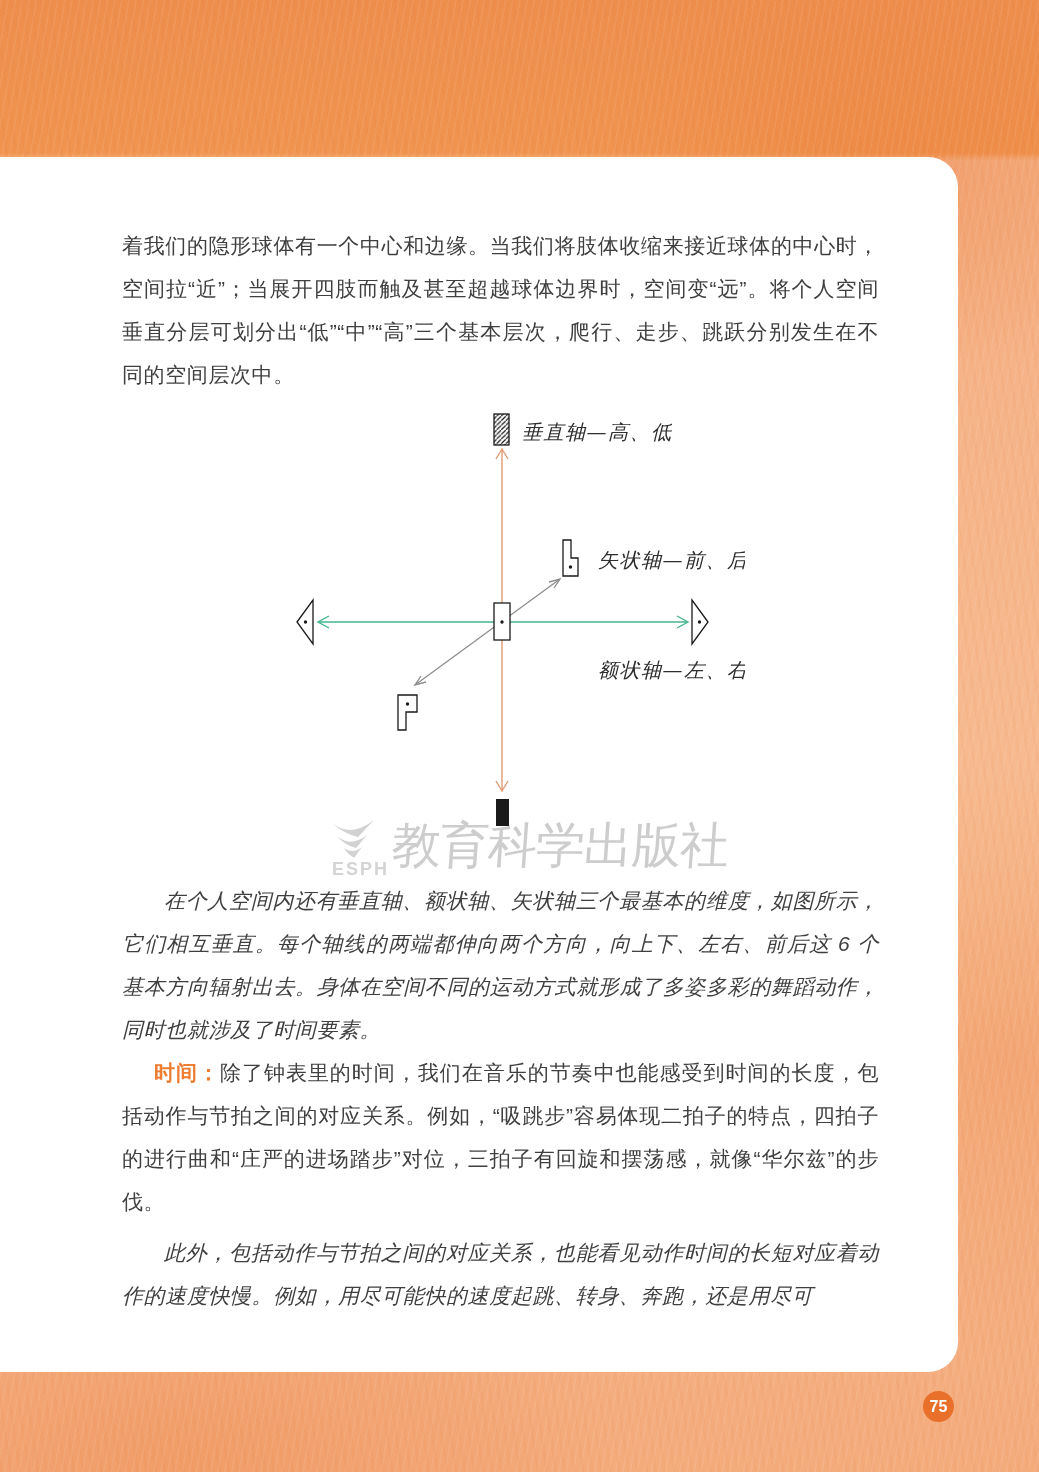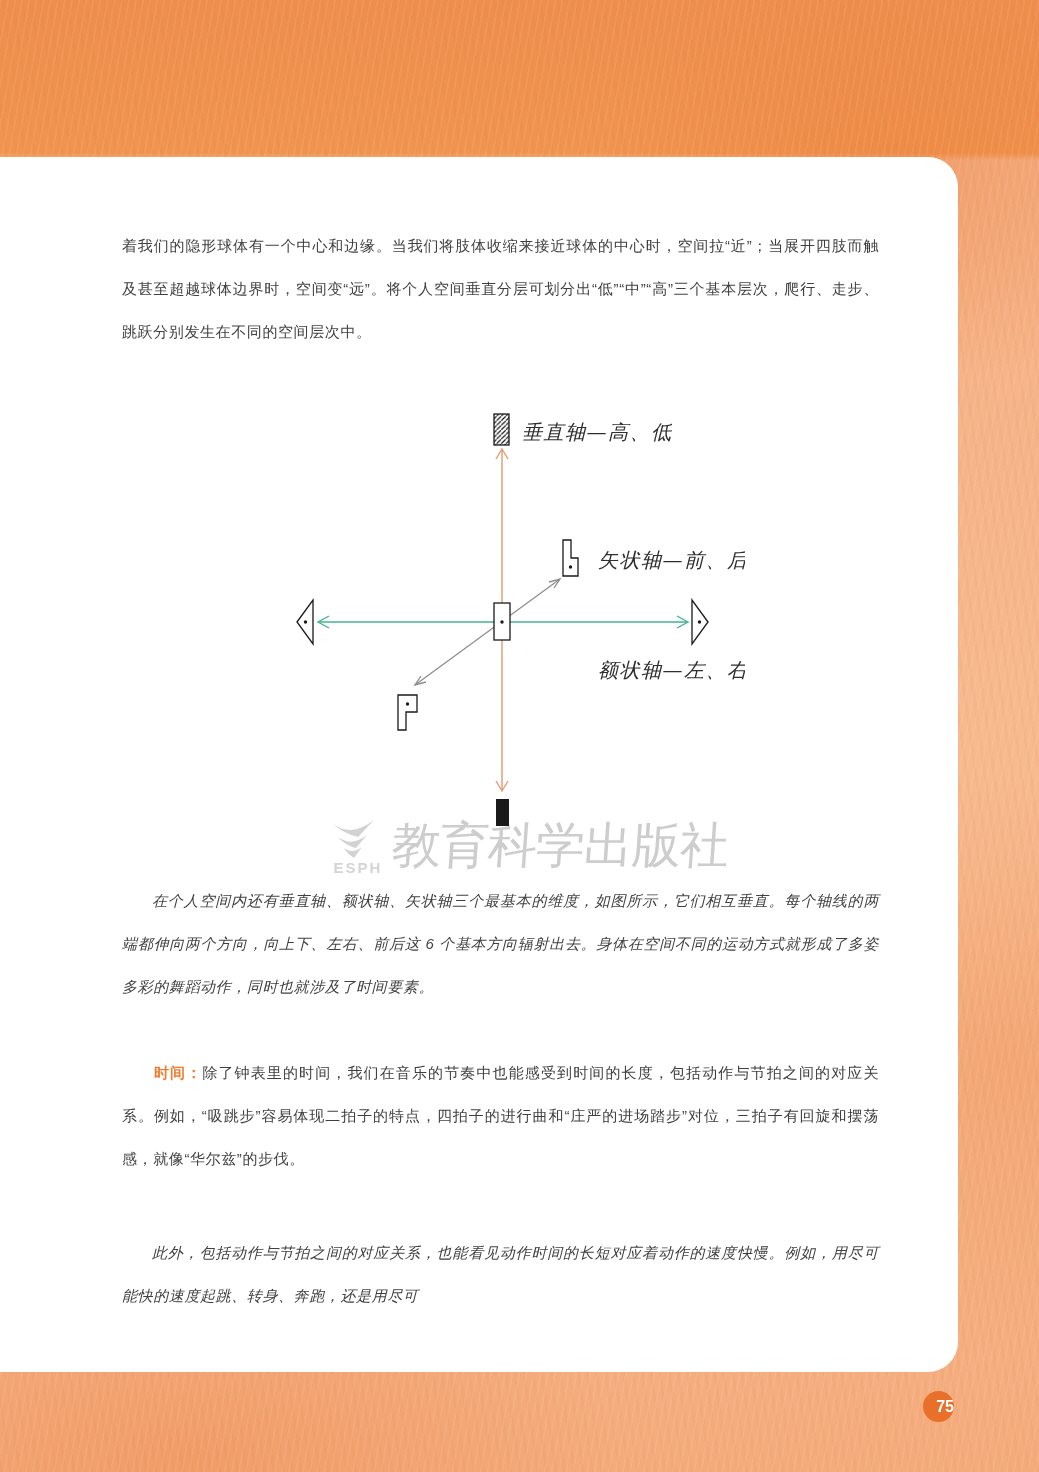--- a/index.html
+++ b/index.html
@@ -13,51 +13,51 @@
       radial-gradient(520px 420px at 97% 72%, rgba(240,148,92,0.45), rgba(240,148,92,0) 72%),
       radial-gradient(620px 320px at 18% 99%, rgba(236,134,72,0.40), rgba(236,134,72,0) 70%),
       linear-gradient(180deg,#ee8e4d 0%, #f0944f 10.4%, #f5b084 10.9%, #f7bb90 58%, #f4ab7c 100%);
   }
   .panel{
     position:absolute;left:0;top:157px;width:958px;height:1215px;
     background:#ffffff;border-radius:0 30px 30px 0;
   }
   .para{
     position:absolute;left:122px;width:757px;
-    font-size:15px;line-height:43px;letter-spacing:0.6px;
+    font-size:21px;line-height:43px;letter-spacing:0.6px;
     color:#3f3f3f;text-align:justify;margin:0;
   }
   .para.indent{text-indent:2em;font-style:italic;}
   .p1{top:67px;}
   .p2{top:722px;}
   .p3{top:894px;}
   .p4{top:1074px;}
   .time-label{color:#ed7d31;font-weight:bold;margin-left:32px;}
   .diagram{position:absolute;left:285px;top:250px;width:460px;height:430px;font-style:italic;}
   .diagram svg{display:block;}
   .axis-label{
     font-family:"DejaVu Serif",serif;
     font-size:20px;fill:#2e2e2e;letter-spacing:1.5px;
   }
   .watermark{position:absolute;left:330px;top:656px;width:420px;height:78px;pointer-events:none;}
   .wm-logo{position:absolute;left:0;top:4px;width:48px;height:44px;}
   .wm-esph{
     position:absolute;left:2px;top:46px;width:52px;text-align:center;
-    font-size:15px;font-weight:bold;color:#d4d4d4;letter-spacing:2px;
+    font-size:18px;font-weight:bold;color:#d4d4d4;letter-spacing:2px;
   }
   .wm-text{
     position:absolute;left:62px;top:0;width:350px;
     font-family:"DejaVu Serif",serif;
     font-size:49px;line-height:66px;color:#cdcdcd;letter-spacing:-1px;
     white-space:nowrap;transform:skewX(-4deg);
   }
   .page-badge{
     position:absolute;left:923px;top:1391px;width:31px;height:31px;border-radius:50%;
     background:#e8702a;color:#ffffff;font-size:16px;font-weight:bold;
-    display:flex;align-items:center;justify-content:flex-end;
+    display:flex;align-items:center;justify-content:center;
   }
 </style>
 </head>
 <body>
 
 <div class="panel">
 
   <p class="para p1">着我们的隐形球体有一个中心和边缘。当我们将肢体收缩来接近球体的中心时，空间拉“近”；当展开四肢而触及甚至超越球体边界时，空间变“远”。将个人空间垂直分层可划分出“低”“中”“高”三个基本层次，爬行、走步、跳跃分别发生在不同的空间层次中。</p>
 
   <div class="diagram">

